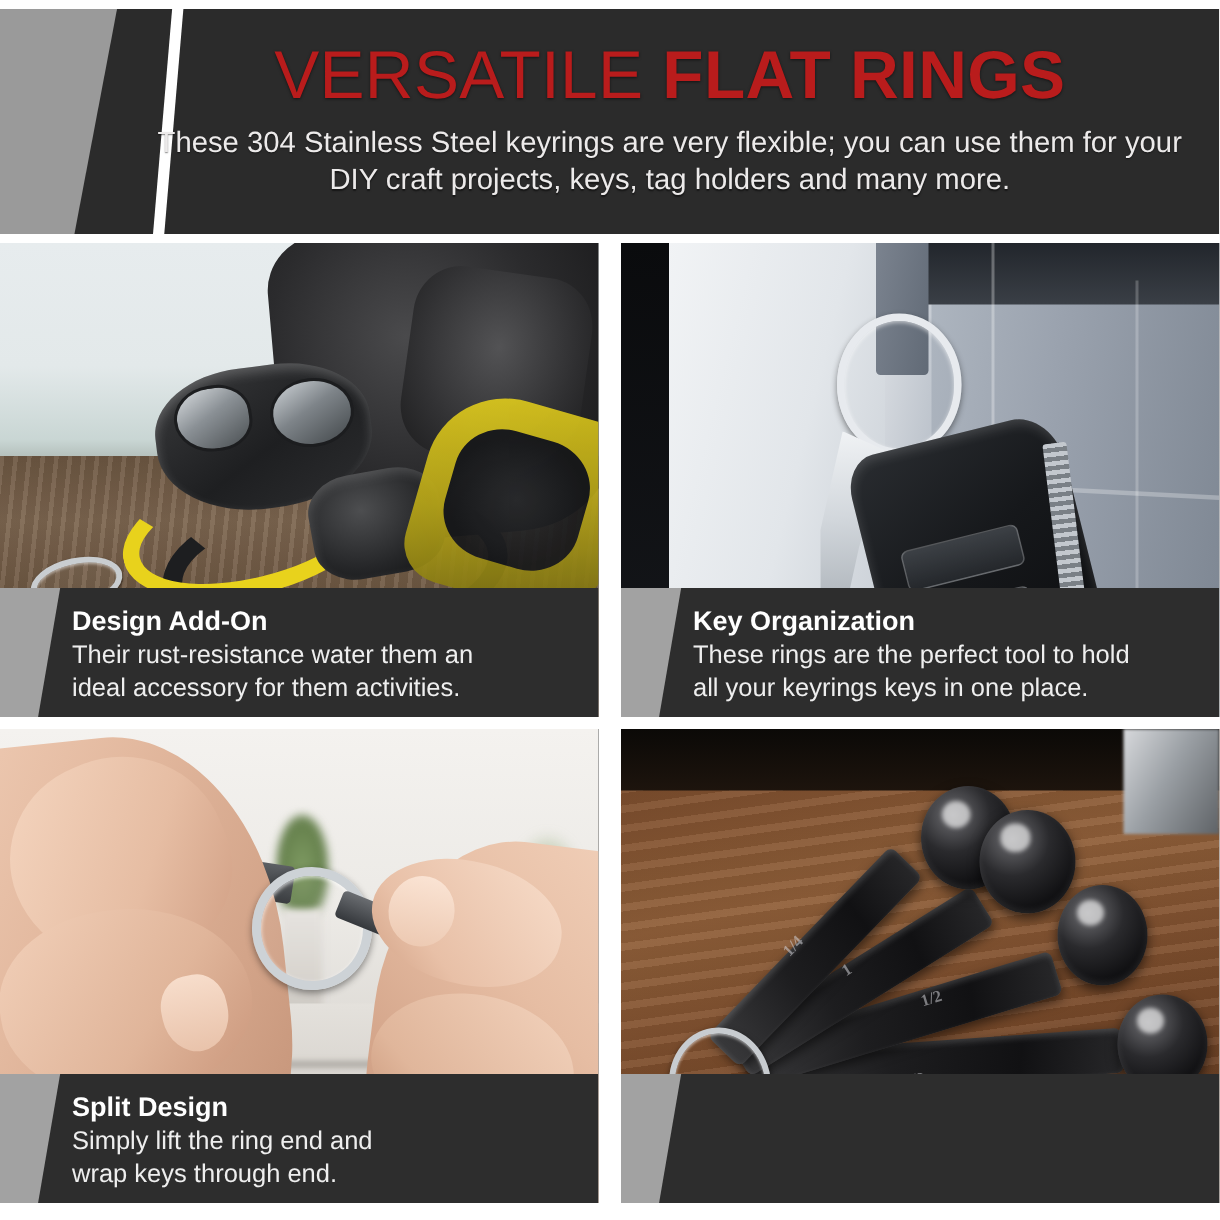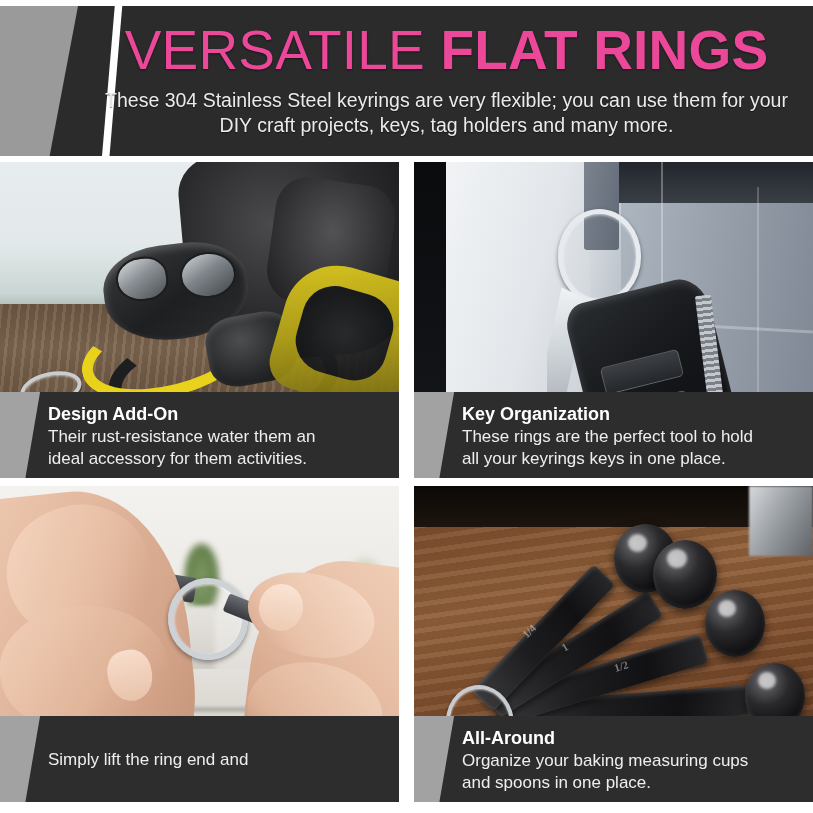--- a/index.html
+++ b/index.html
@@ -57,24 +57,24 @@
     left: 90px; top: 0;
     width: 723px;
     height: 150px;
     display: flex;
     flex-direction: column;
     align-items: center;
     justify-content: center;
     padding: 4px 16px 6px 6px;
   }
   .title {
-    font-size: 55px;
+    font-size: 45px;
     line-height: 1.02;
     letter-spacing: 0.2px;
-    color: #ec4899;
+    color: #b91c1c;
     white-space: nowrap;
     text-shadow: 0 1px 2px rgba(0,0,0,0.55);
     margin-bottom: 10px;
   }
   .title .t-light { font-weight: 400; }
   .title .t-bold  { font-weight: 700; }
 
   .subtitle {
     font-size: 19.5px;
     line-height: 1.30;
@@ -432,21 +432,23 @@
         <div class="p3-tool2"></div>
         <div class="p3-handR"></div>
         <div class="p3-fingerR1"></div>
         <div class="p3-nailR"></div>
         <div class="p3-fingerR2"></div>
       </div>
       <div class="caption">
         <div class="cap-gray"></div>
         <div class="cap-dark"></div>
         <div class="cap-text">
+          <div class="cap-title">Split Design</div>
           <div class="cap-body">Simply lift the ring end and</div>
+          <div class="cap-body">wrap keys through end.</div>
         </div>
       </div>
     </div>
 
     <div class="cell">
       <div class="photo p4">
         <div class="p4-wood"></div>
         <div class="p4-top"></div>
         <div class="p4-metal"></div>
 
@@ -471,22 +473,17 @@
         <div class="p4-bowl p4-b1"></div>
         <div class="p4-bowl p4-b2"></div>
         <div class="p4-bowl p4-b3"></div>
         <div class="p4-bowl p4-b4"></div>
 
         <div class="p4-ring"></div>
       </div>
       <div class="caption">
         <div class="cap-gray"></div>
         <div class="cap-dark"></div>
-        <div class="cap-text">
-          <div class="cap-title">All-Around</div>
-          <div class="cap-body">Organize your baking measuring cups</div>
-          <div class="cap-body">and spoons in one place.</div>
-        </div>
       </div>
     </div>
 
   </div>
 </div>
 
 </body></html>

